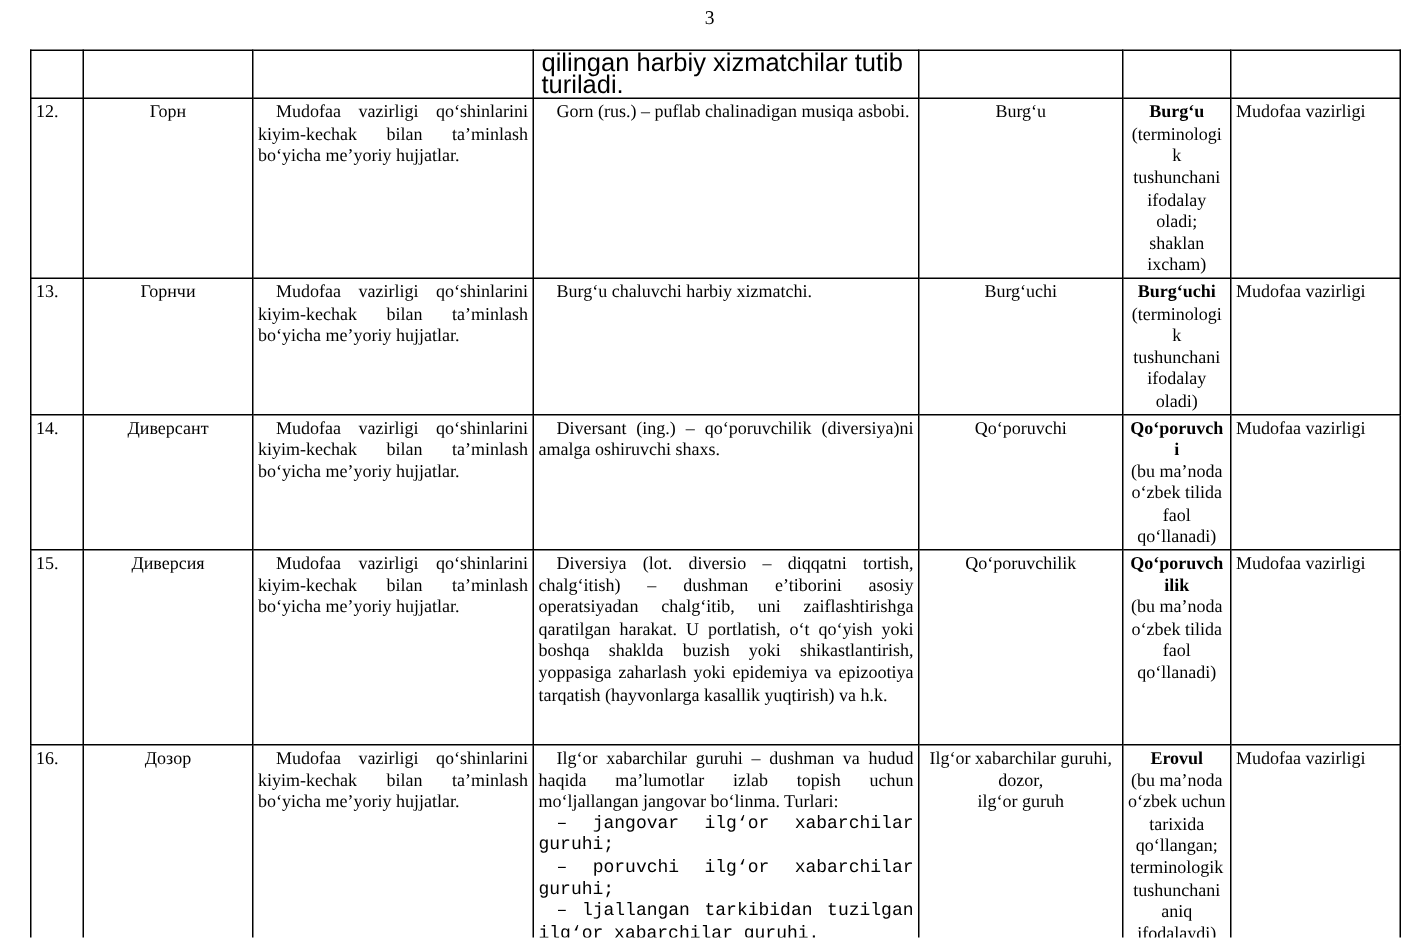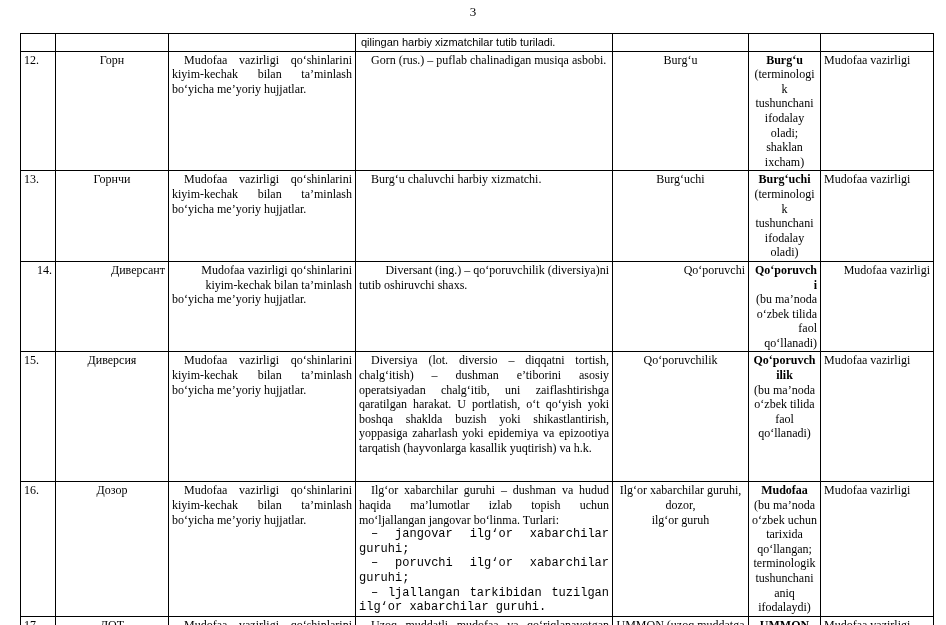--- a/index.html
+++ b/index.html
@@ -50,32 +50,32 @@
 
     td.num { text-align: left; }
     td.ru { text-align: center; }
     td.doc, td.def { text-align: justify; text-align-last: left; margin-top: 40px; }
     td.cur, td.rec { text-align: center; margin-top: 41px; }
     td.org { text-align: left; padding-left: 4px; }
     .indent { text-indent: 12px; display: block; }
     .cont-row td { height: 14px; }
     .cont-text {
       font-family: "Liberation Sans", sans-serif;
-      font-size: 11px;
+      font-size: 17px;
       display: block;
       text-align: left;
       padding-left: 2px;
     }
     .rec-bold { font-weight: bold; display: block; }
     .rec-note { display: block; }
     .list-item { display: block; text-indent: 12px; font-family: Liberation Mono, monospace; }
     .line { display: block; }
     .row-12 td { height: 76px; }
     .row-13 td { height: 76px; }
-    .row-14 td { height: 58px; text-align: right; }
+    .row-14 td { height: 58px; }
     .row-15 td { height: 127px; }
     .row-16 td { height: 124px; }
     .row-17 td { height: 77px; }
   </style>
 </head>
 <body>
 
 <div class="page-number">3</div>
 
 <table class="terms">
@@ -140,21 +140,21 @@
       <td class="org">Mudofaa vazirligi</td>
     </tr>
 
     <tr class="row-14">
       <td class="num">14.</td>
       <td class="ru">Диверсант</td>
       <td class="doc">
           <span class="indent">Mudofaa vazirligi qo‘shinlarini kiyim-kechak bilan ta’minlash bo‘yicha me’yoriy hujjatlar.</span>
         </td>
       <td class="def">
-          <span class="indent">Diversant (ing.) – qo‘poruvchilik (diversiya)ni tutib oshiruvchi shaxs.</span>
+          <span class="indent">Diversant (ing.) – qo‘poruvchilik (diversiya)ni amalga oshiruvchi shaxs.</span>
         </td>
       <td class="cur">
           <span class="line">Qo‘poruvchi</span>
         </td>
       <td class="rec">
         <span class="rec-bold">Qo‘poruvchi</span>
         <span class="rec-note">(bu ma’noda o‘zbek tilida faol qo‘llanadi)</span>
       </td>
       <td class="org">Mudofaa vazirligi</td>
     </tr>
@@ -189,21 +189,21 @@
         <span class="list-item">– jangovar ilg‘or xabarchilar guruhi;</span>
         <span class="list-item">– poruvchi ilg‘or xabarchilar guruhi;</span>
         <span class="list-item">– ljallangan tarkibidan tuzilgan ilg‘or xabarchilar guruhi.</span>
       </td>
       <td class="cur">
         <span class="line">Ilg‘or xabarchilar guruhi,</span>
         <span class="line">dozor,</span>
         <span class="line">ilg‘or guruh</span>
       </td>
       <td class="rec">
-        <span class="rec-bold">Mudofaa</span>
+        <span class="rec-bold">Erovul</span>
         <span class="rec-note">(bu ma’noda o‘zbek uchun tarixida qo‘llangan; terminologik tushunchani aniq ifodalaydi)</span>
       </td>
       <td class="org">Mudofaa vazirligi</td>
     </tr>
 
     <tr class="row-17">
       <td class="num">17.</td>
       <td class="ru">ДОТ (Долговременная огневая точка)</td>
       <td class="doc">
           <span class="indent">Mudofaa vazirligi qo‘shinlarini kiyim-kechak bilan ta’minlash bo‘yicha me’yoriy hujjatlar.</span>

